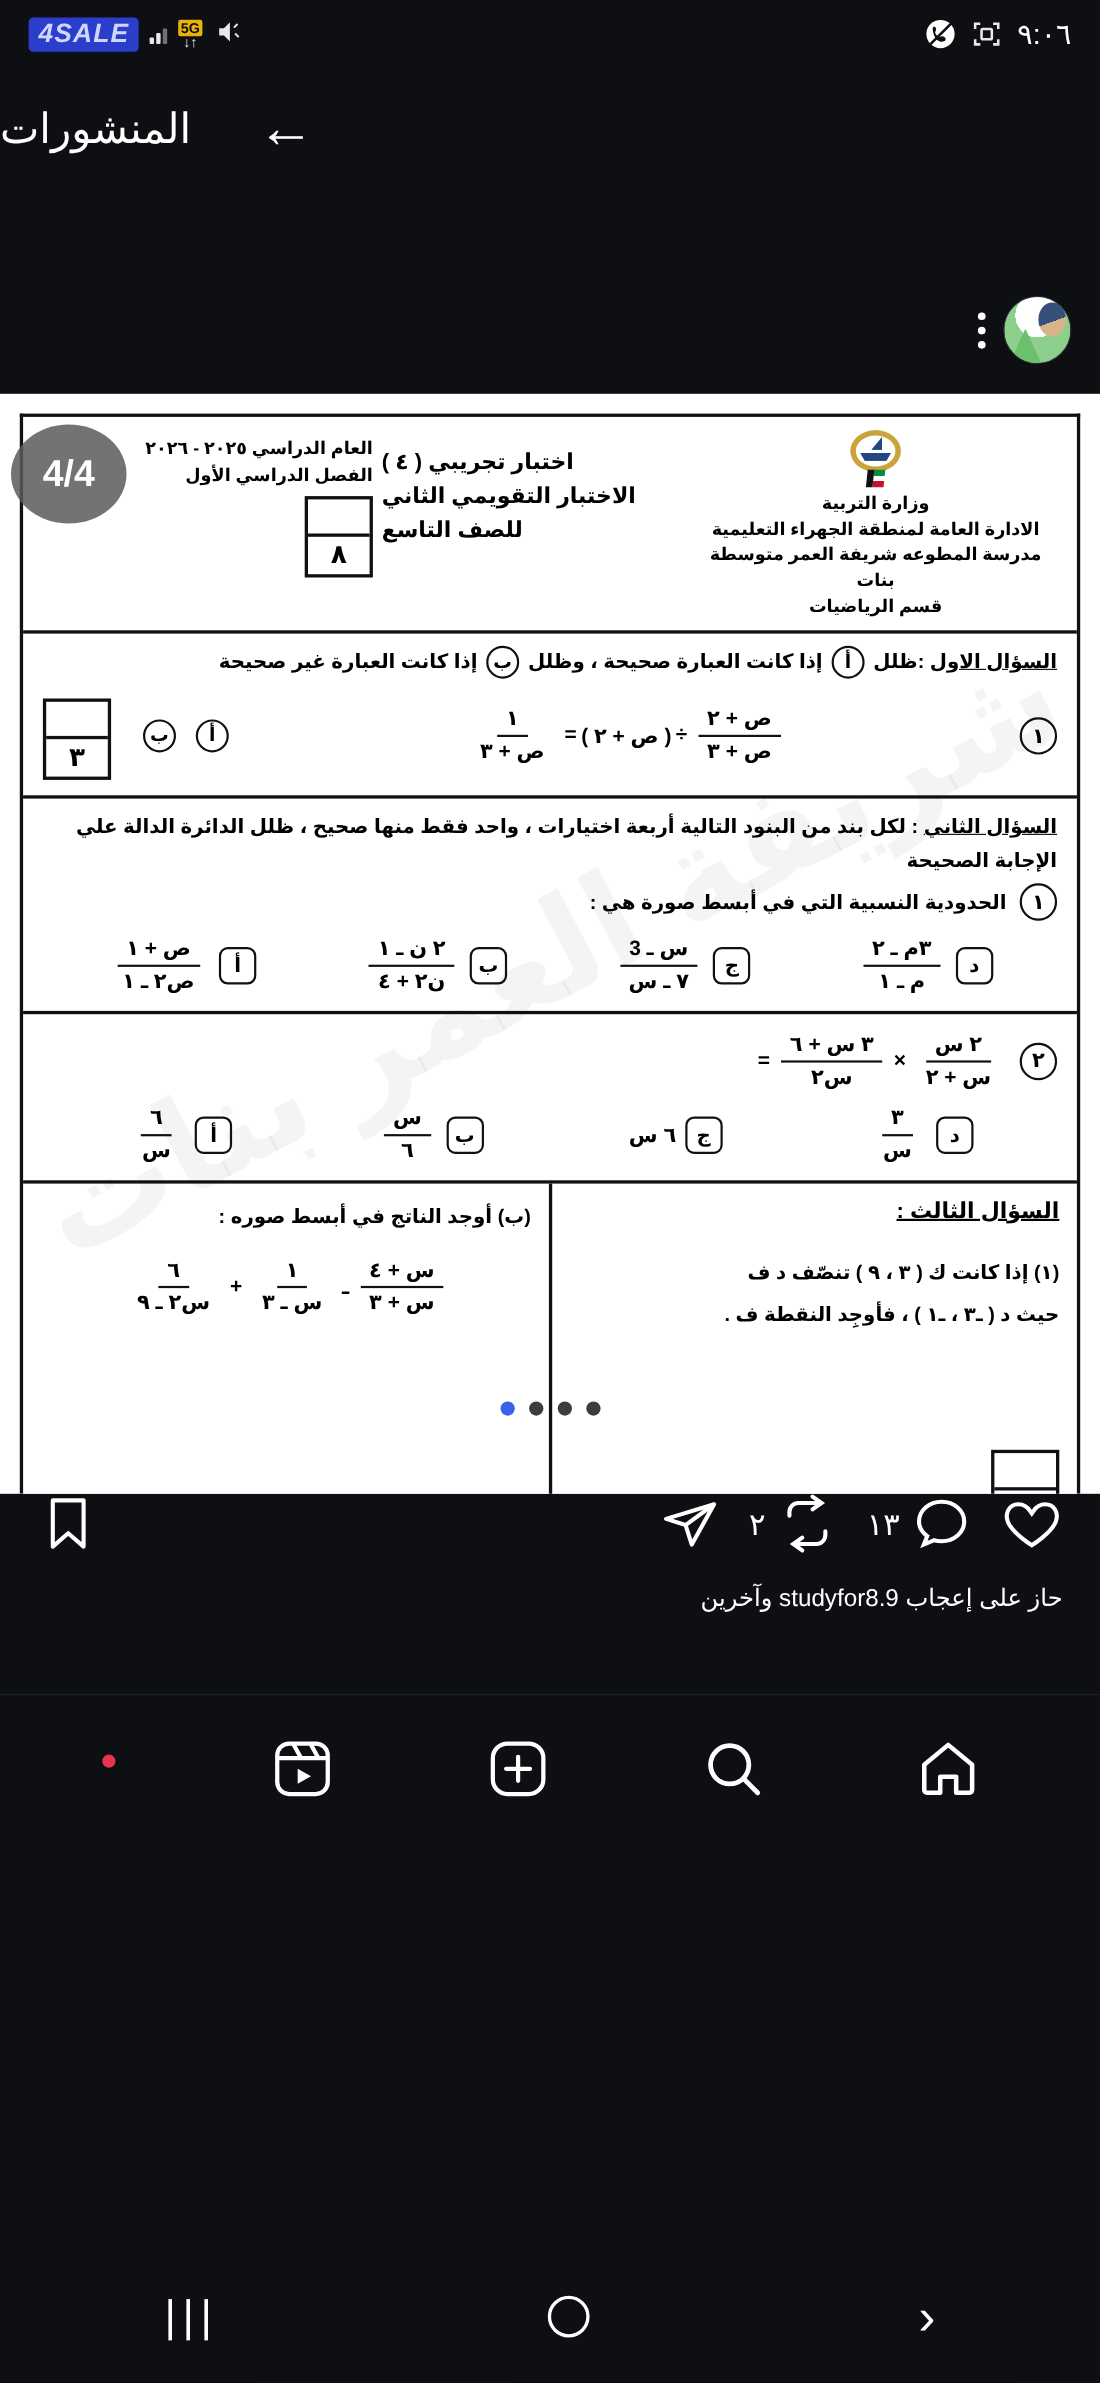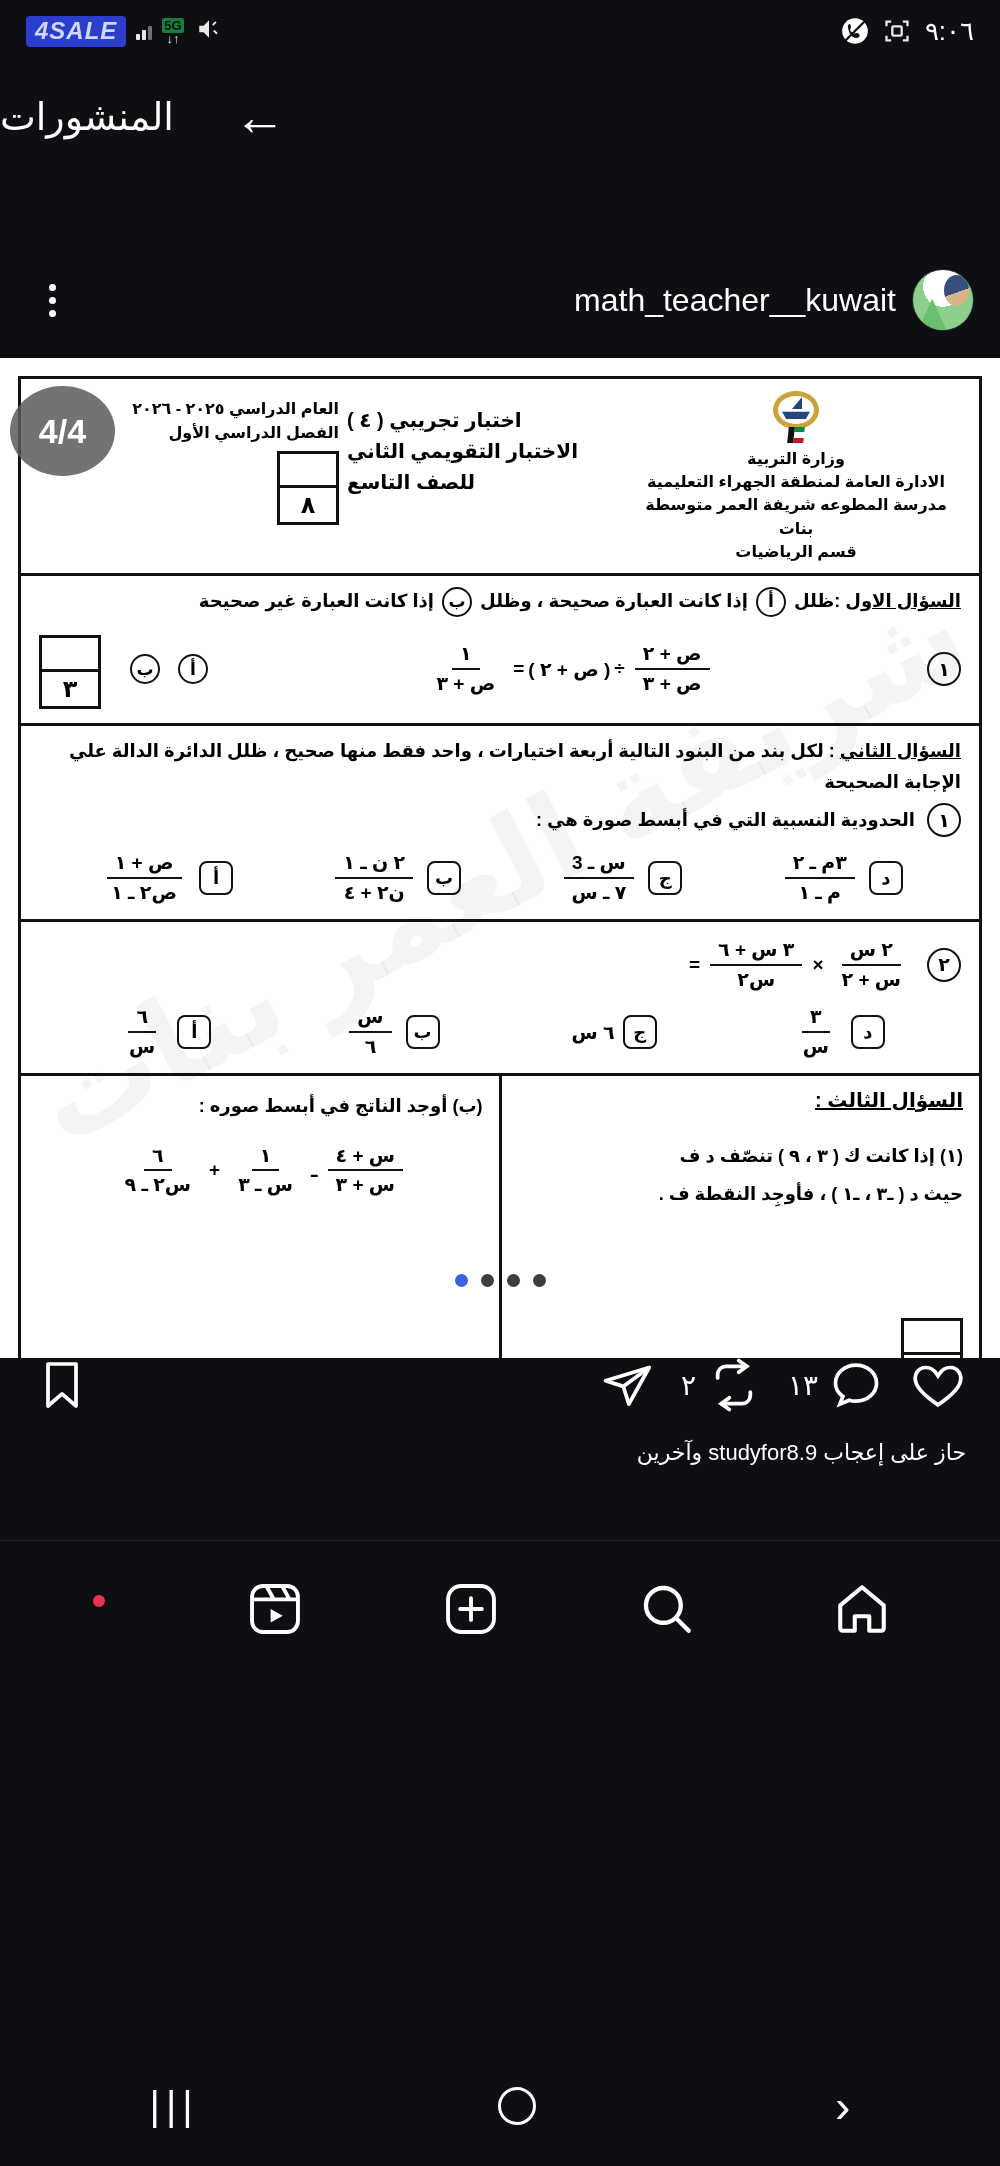--- a/index.html
+++ b/index.html
@@ -22,21 +22,21 @@
     background: #2b3ecb; color: #cfd6ff; font-weight: bold; font-style: italic;
     font-size: 24px; letter-spacing: 1px; padding: 3px 9px 4px; border-radius: 4px;
     line-height: 1; filter: blur(0.4px);
   }
   .sig { display: flex; align-items: flex-end; gap: 2px; height: 18px; }
   .sig i { display: block; width: 4px; background: #e8e8e8; border-radius: 1px; }
   .sig i:nth-child(1) { height: 6px; }
   .sig i:nth-child(2) { height: 10px; }
   .sig i:nth-child(3) { height: 14px; opacity: .45; }
   .net5g { display: flex; flex-direction: column; align-items: center; line-height: 1; }
-  .net5g .lbl { font-size: 13px; color: #0d0f12; background: #15803d; border-radius: 2px;
+  .net5g .lbl { font-size: 13px; color: #0d0f12; background: #eab308; border-radius: 2px;
                 padding: 1px 2px; font-weight: bold; }
   .net5g .arr { font-size: 13px; color: #e8e8e8; margin-top: -1px; }
   .mute { font-size: 22px; color: #e8e8e8; line-height: 1; }
   .sb-right { display: flex; align-items: center; gap: 14px; }
   .sb-icon { width: 28px; height: 28px; color: #e8e8e8; }
   .clock { color: #ffffff; font-size: 26px; letter-spacing: 1px; }
 
   
   .appheader {
     position: absolute; top: 62px; left: 0; width: 1000px; height: 110px;
@@ -264,21 +264,20 @@
     </div>
   </div>
 
   <div class="appheader">
     <span class="back-arrow">→</span>
     <span class="appheader-title">المنشورات</span>
   </div>
 
   <div class="posthead">
     <div class="avatar"></div>
-    <div class="username">math_teacher__kuwait</div>
     <div class="kebab">
         <span></span>
         <span></span>
         <span></span>
       </div>
   </div>
 
   <div class="sheet-wrap">
     <div class="page">
 

